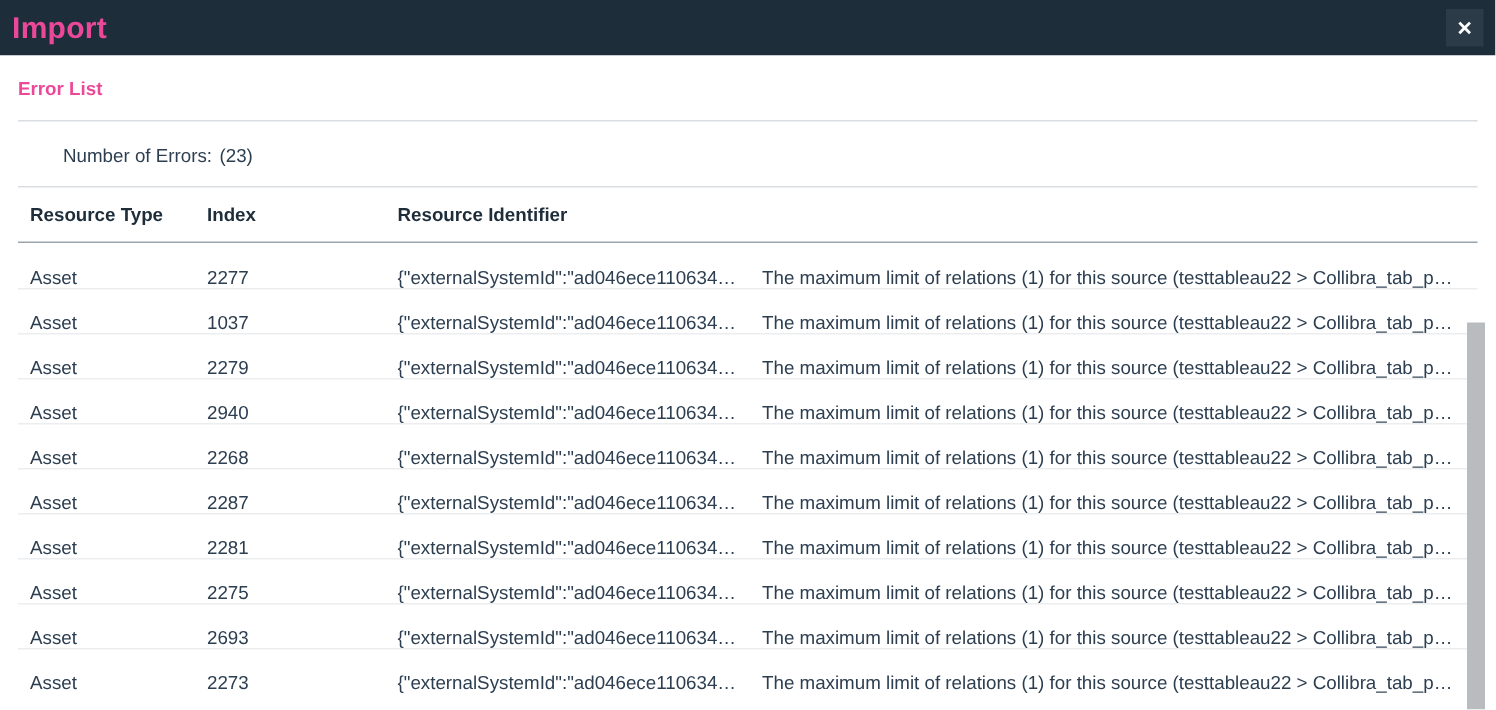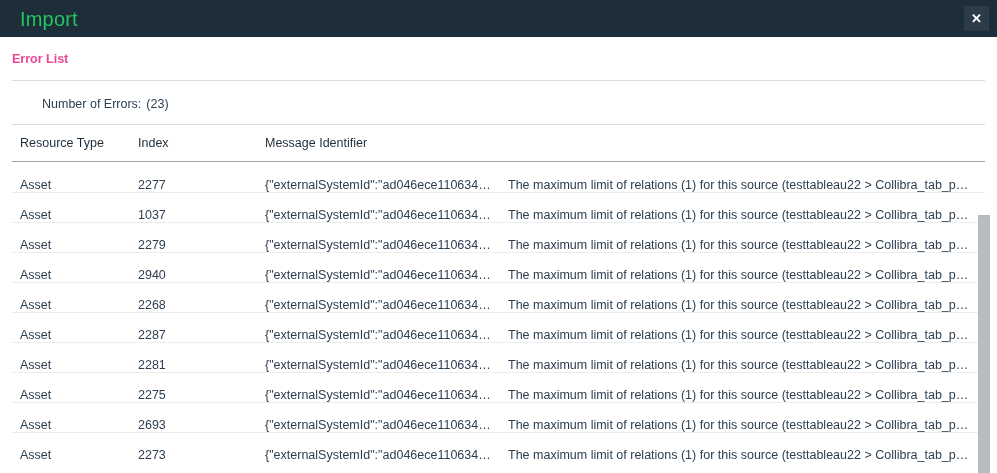--- a/index.html
+++ b/index.html
@@ -18,25 +18,25 @@
 
   
   .titlebar {
     height:37px;
     background:#1e2d3a;
     flex:0 0 37px;
     display:flex; align-items:center;
     position:relative;
   }
   .titlebar-title {
-    color:#22c55e;
+    color:#ec4899;
     font-size:20px;
-    font-weight:400;
+    font-weight:700;
     letter-spacing:.2px;
-    padding-left:20px;
+    padding-left:8px;
     line-height:1;
   }
   .close-button {
     position:absolute;
     top:6px; right:8px;
     width:25px; height:25px;
     background:#2b3b48;
     border:none;
     display:flex; align-items:center; justify-content:center;
     cursor:pointer;
@@ -84,21 +84,21 @@
   }
   .row {
     display:flex;
     align-items:flex-end;
     height:30px;
     font-size:12.5px;
     color:#2c3e50;
   }
   .row.header {
     height:36px;
-    font-weight:400;
+    font-weight:700;
     color:#1e2d3a;
     align-items:center;
   }
   .row + .row { border-top:1px solid #ebedef; }
 
   .c-type  { width:126px; padding-left:8px; flex:0 0 126px; }
   .c-index { width:127px; flex:0 0 127px; }
   .c-rid   { width:243px; flex:0 0 243px; white-space:nowrap; overflow:hidden; }
   .c-msg   { flex:1 1 auto; white-space:nowrap; overflow:hidden; padding-right:16px; }
 
@@ -144,21 +144,21 @@
 
     <div class="errcount">
       <span class="label">Number of Errors:</span><span class="value">(23)</span>
     </div>
     <div class="rule"></div>
 
     <div class="table">
       <div class="row header">
         <div class="c-type">Resource Type</div>
         <div class="c-index">Index</div>
-        <div class="c-rid">Message Identifier</div>
+        <div class="c-rid">Resource Identifier</div>
       </div>
     </div>
     <div class="thead-rule"></div>
 
     <div class="table rows-wrap" id="tbody">
         <div class="row">
           <div class="c-type">Asset</div>
           <div class="c-index">2277</div>
           <div class="c-rid">{"externalSystemId":"ad046ece110634…</div>
           <div class="c-msg">The maximum limit of relations (1) for this source (testtableau22 &gt; Collibra_tab_p…</div>

